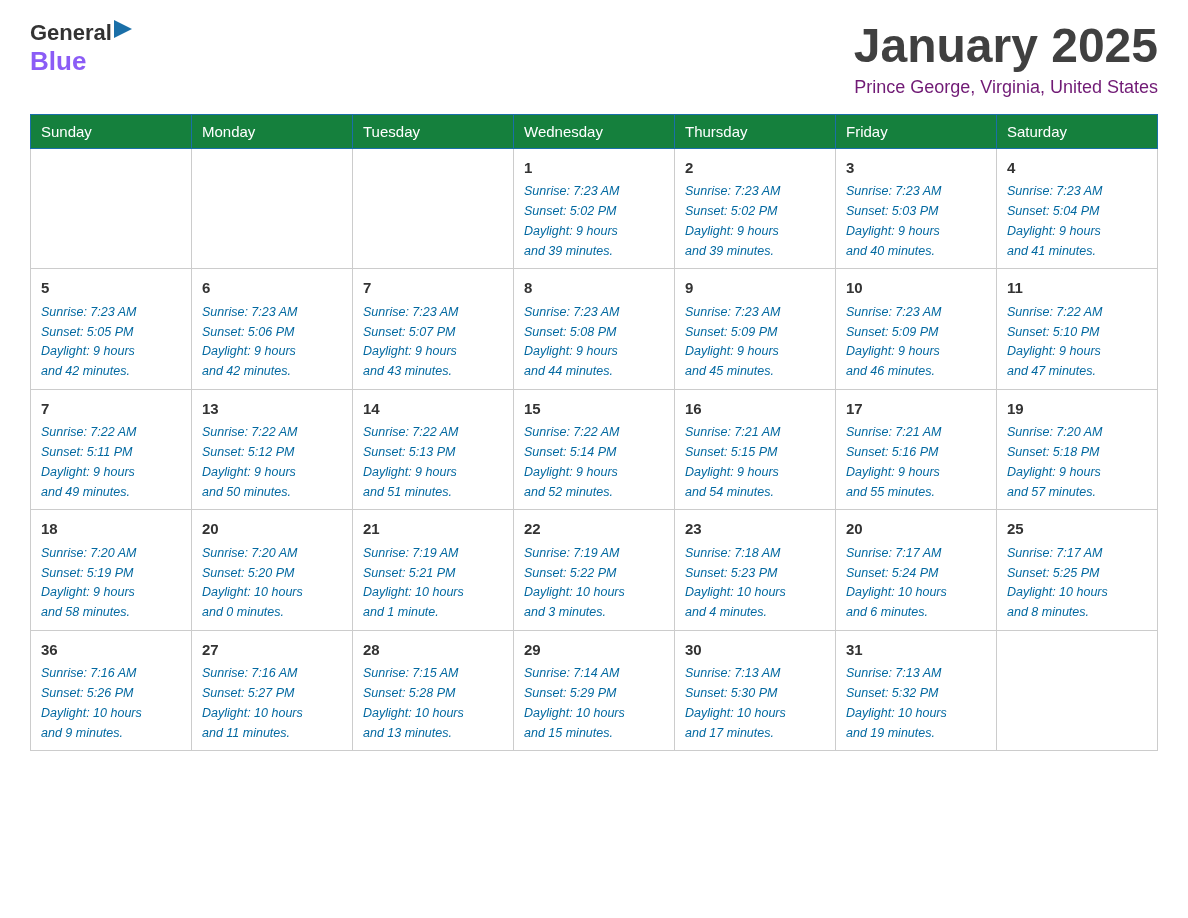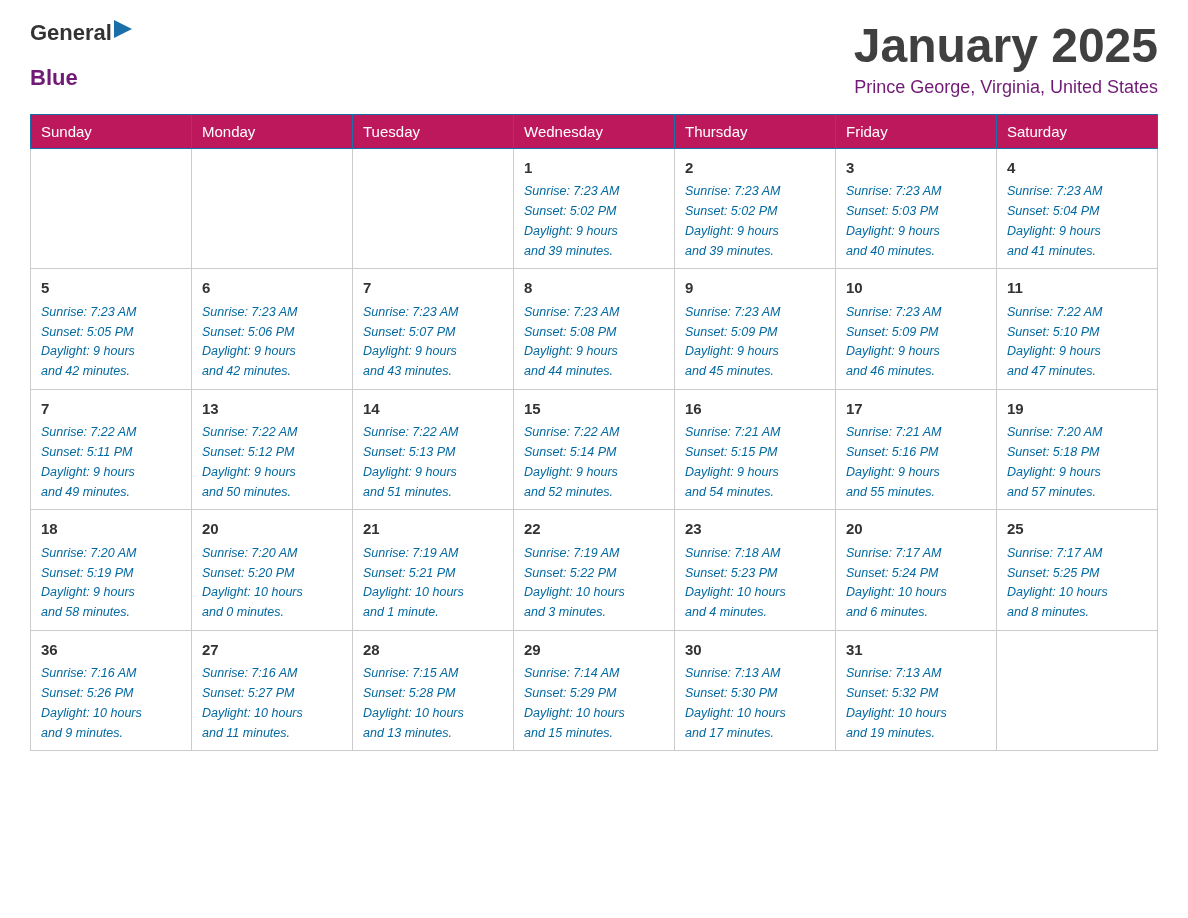--- a/index.html
+++ b/index.html
@@ -16,28 +16,27 @@
       justify-content: space-between;
       align-items: flex-start;
       margin-bottom: 16px;
     }
     .logo-text-general {
       font-size: 22px;
       font-weight: bold;
       color: #333;
     }
     .logo-text-blue {
-      font-size: 22px;
+      font-size: 26px;
       font-weight: bold;
-      color: #701a75;
+      color: #8b5cf6;
     }
     .logo-container {
       display: flex;
       flex-direction: column;
-      gap: 19px;
     }
     .logo-row {
       display: flex;
       align-items: center;
     }
     .title-block {
       text-align: right;
     }
     .month-title {
       font-size: 48px;
@@ -49,21 +48,21 @@
       font-size: 18px;
       color: #701a75;
       margin-top: 4px;
     }
     .calendar {
       width: 100%;
       border-collapse: collapse;
       border: 1px solid #ccc;
     }
     .calendar thead tr th {
-      background-color: #be185d;
+      background-color: #15803d;
       color: #fff;
       font-size: 15px;
       font-weight: normal;
       padding: 8px 10px;
       text-align: left;
       border: 1px solid #1a6fa8;
     }
     .calendar tbody tr td {
       vertical-align: top;
       padding: 8px 10px;

